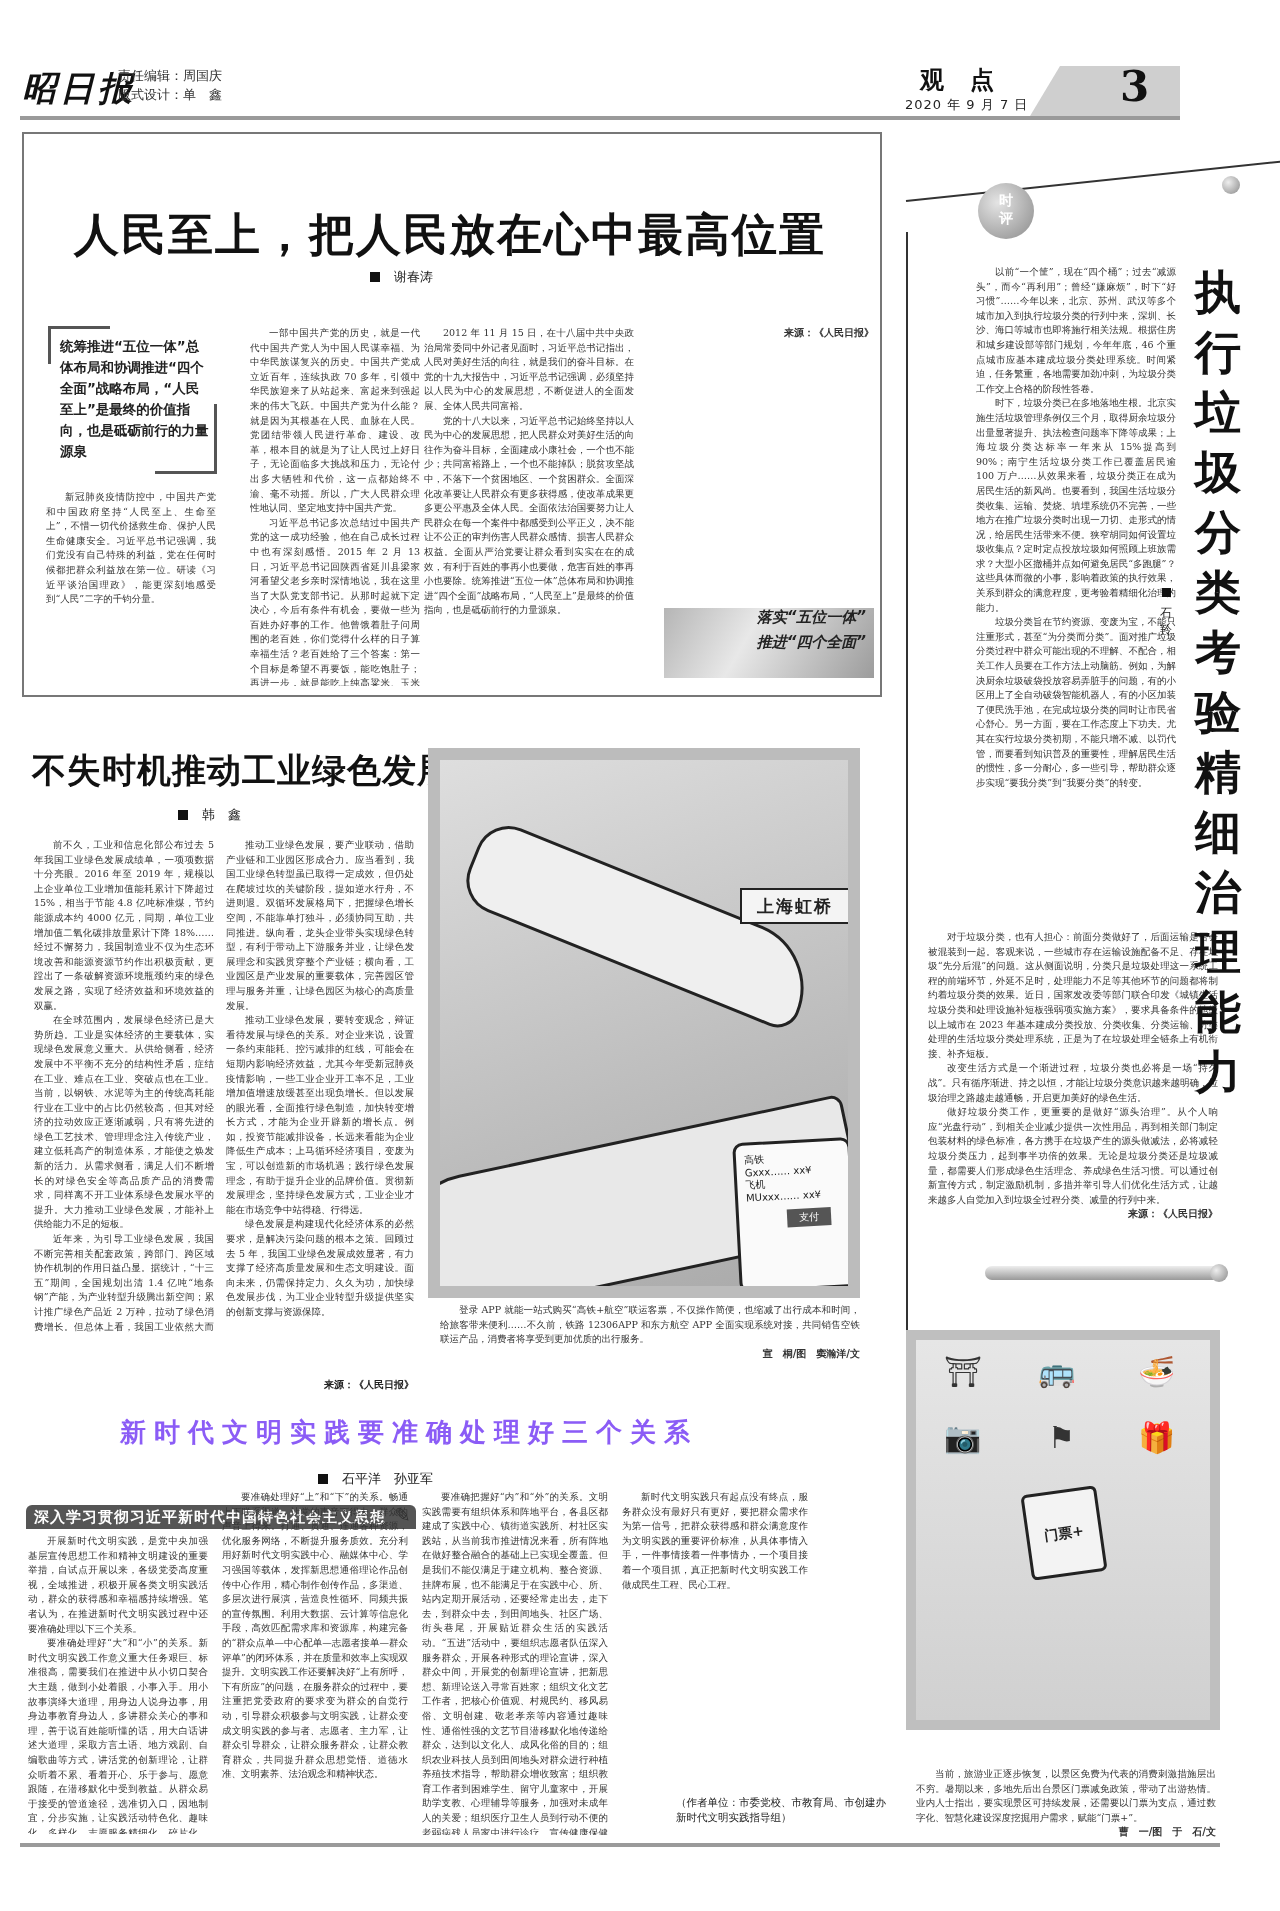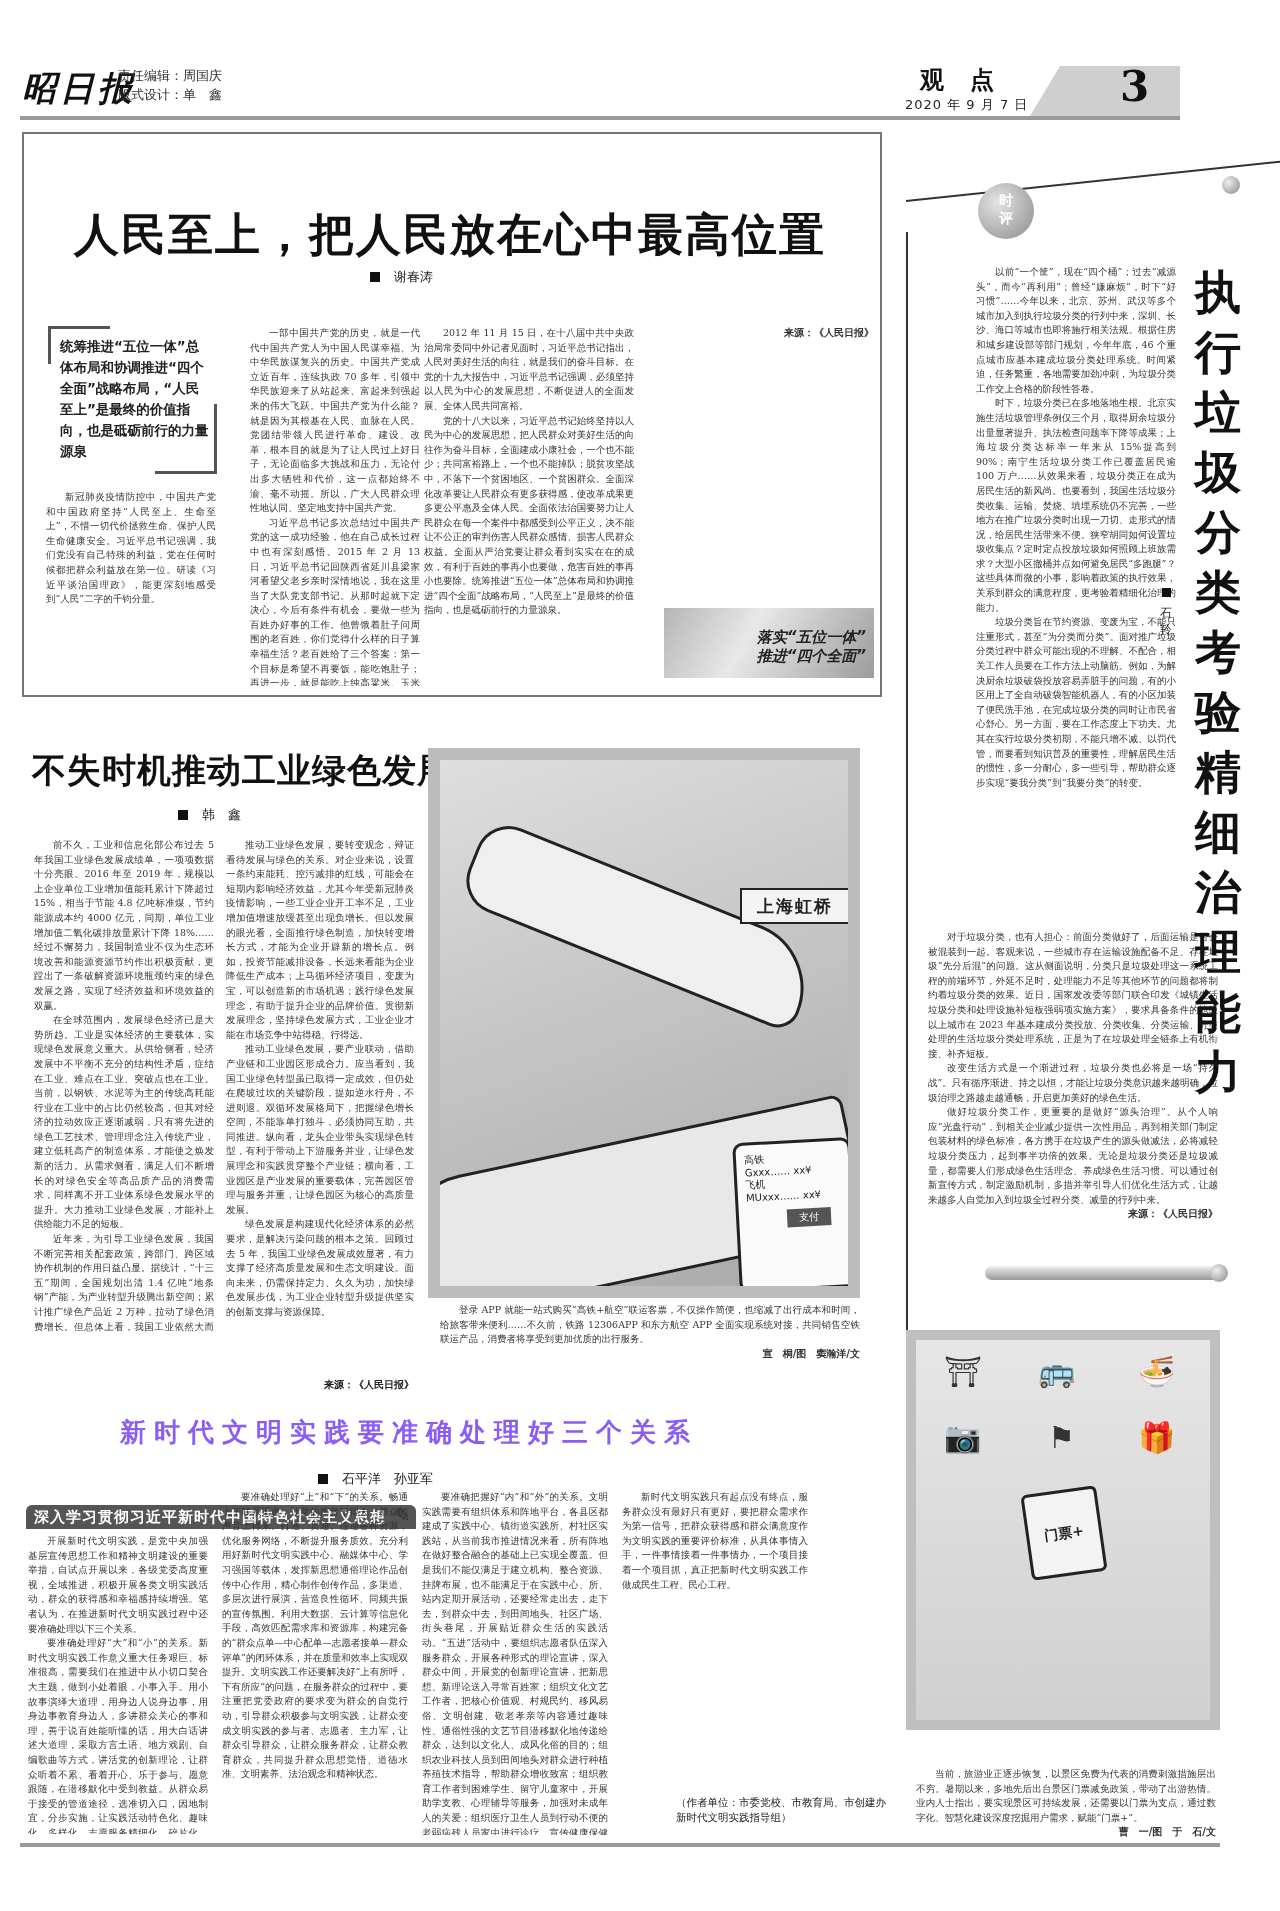--- a/index.html
+++ b/index.html
@@ -97,22 +97,22 @@
   <p>习近平总书记多次总结过中国共产党的这一成功经验，他在自己成长过程中也有深刻感悟。2015 年 2 月 13 日，习近平总书记回陕西省延川县梁家河看望父老乡亲时深情地说，我在这里当了大队党支部书记。从那时起就下定决心，今后有条件有机会，要做一些为百姓办好事的工作。他曾饿着肚子问周围的老百姓，你们觉得什么样的日子算幸福生活？老百姓给了三个答案：第一个目标是希望不再要饭，能吃饱肚子；再进一步，就是能吃上纯高粱米、玉米面；第三个目标是，想吃细粮就吃细粮，还能经常吃肉。习近平总书记说，我很期盼的一件事，就是让乡亲们饱餐一顿肉，并且经常吃上肉。之后，无论是在哪里任职，他都竭尽全力带领干部群众发展经济，改善民生。</p>
 </div>
 <div class="abs col" style="left:424px; top:326px; width:210px; height:360px; overflow:hidden;">
   <p>2012 年 11 月 15 日，在十八届中共中央政治局常委同中外记者见面时，习近平总书记指出，人民对美好生活的向往，就是我们的奋斗目标。在党的十九大报告中，习近平总书记强调，必须坚持以人民为中心的发展思想，不断促进人的全面发展、全体人民共同富裕。</p>
   <p>党的十八大以来，习近平总书记始终坚持以人民为中心的发展思想，把人民群众对美好生活的向往作为奋斗目标，全面建成小康社会，一个也不能少；共同富裕路上，一个也不能掉队；脱贫攻坚战中，不落下一个贫困地区、一个贫困群众。全面深化改革要让人民群众有更多获得感，使改革成果更多更公平惠及全体人民。全面依法治国要努力让人民群众在每一个案件中都感受到公平正义，决不能让不公正的审判伤害人民群众感情、损害人民群众权益。全面从严治党要让群众看到实实在在的成效，有利于百姓的事再小也要做，危害百姓的事再小也要除。统筹推进“五位一体”总体布局和协调推进“四个全面”战略布局，“人民至上”是最终的价值指向，也是砥砺前行的力量源泉。</p>
 </div>
 <div class="abs col" style="left:664px; top:326px; width:210px; height:270px; overflow:hidden;">
   <div class="src">来源：《人民日报》</div>
 </div>
 <div class="abs banner">
-  <div class="banner-line" style="margin-top:20px;">落实“五位一体”</div>
-  <div class="banner-line" style="margin-top:0;">推进“四个全面”</div>
+  <div class="banner-line" style="margin-top:0;">落实“五位一体”</div>
+  <div class="banner-line" style="margin-top:6px;">推进“四个全面”</div>
 </div>
 
 <div class="abs right-diag"></div>
 <div class="abs right-frame"></div>
 <div class="abs ball" style="left:1222px; top:176px;"></div>
 <div class="abs shiping-badge">
   <div>时</div>
   <div>评</div>
 </div>
 <div class="abs col" style="left:928px; top:265px; width:200px; height:1000px; overflow:hidden;margin-left:48px;">
@@ -137,22 +137,22 @@
 <h2 class="abs headline2">不失时机推动工业绿色发展</h2>
 <div class="abs byline" style="left:178px; top:806px;">
   <span class="sq"></span><span>韩　鑫</span>
 </div>
 <div class="abs col" style="left:34px; top:838px; width:180px; height:495px; overflow:hidden;">
   <p>前不久，工业和信息化部公布过去 5 年我国工业绿色发展成绩单，一项项数据十分亮眼。2016 年至 2019 年，规模以上企业单位工业增加值能耗累计下降超过 15%，相当于节能 4.8 亿吨标准煤，节约能源成本约 4000 亿元，同期，单位工业增加值二氧化碳排放量累计下降 18%……经过不懈努力，我国制造业不仅为生态环境改善和能源资源节约作出积极贡献，更蹚出了一条破解资源环境瓶颈约束的绿色发展之路，实现了经济效益和环境效益的双赢。</p>
   <p>在全球范围内，发展绿色经济已是大势所趋。工业是实体经济的主要载体，实现绿色发展意义重大。从供给侧看，经济发展中不平衡不充分的结构性矛盾，症结在工业、难点在工业、突破点也在工业。当前，以钢铁、水泥等为主的传统高耗能行业在工业中的占比仍然较高，但其对经济的拉动效应正逐渐减弱，只有将先进的绿色工艺技术、管理理念注入传统产业，建立低耗高产的制造体系，才能使之焕发新的活力。从需求侧看，满足人们不断增长的对绿色安全等高品质产品的消费需求，同样离不开工业体系绿色发展水平的提升。大力推动工业绿色发展，才能补上供给能力不足的短板。</p>
   <p>近年来，为引导工业绿色发展，我国不断完善相关配套政策，跨部门、跨区域协作机制的作用日益凸显。据统计，“十三五”期间，全国规划出清 1.4 亿吨“地条钢”产能，为产业转型升级腾出新空间；累计推广绿色产品近 2 万种，拉动了绿色消费增长。但总体上看，我国工业依然大而不强，制约因素仍然突出，产业创新能力有待进一步提高。如今，资源能源利用效率、绿色制造水平已成为衡量国家制造业竞争力重要因素，在这种背景下，加快制造业绿色转型刻不容缓，必须着力挖掘绿色增长潜能，培育制造业竞争优势。</p>
 </div>
 <div class="abs col" style="left:226px; top:838px; width:188px; height:495px; overflow:hidden;">
+  <p>推动工业绿色发展，要产业联动，借助产业链和工业园区形成合力。应当看到，我国工业绿色转型虽已取得一定成效，但仍处在爬坡过坎的关键阶段，提如逆水行舟，不进则退。双循环发展格局下，把握绿色增长空间，不能靠单打独斗，必须协同互助，共同推进。纵向看，龙头企业带头实现绿色转型，有利于带动上下游服务并业，让绿色发展理念和实践贯穿整个产业链；横向看，工业园区是产业发展的重要载体，完善园区管理与服务并重，让绿色园区为核心的高质量发展。</p>
   <p>推动工业绿色发展，要转变观念，辩证看待发展与绿色的关系。对企业来说，设置一条约束能耗、控污减排的红线，可能会在短期内影响经济效益，尤其今年受新冠肺炎疫情影响，一些工业企业开工率不足，工业增加值增速放缓甚至出现负增长。但以发展的眼光看，全面推行绿色制造，加快转变增长方式，才能为企业开辟新的增长点。例如，投资节能减排设备，长远来看能为企业降低生产成本；上马循环经济项目，变废为宝，可以创造新的市场机遇；践行绿色发展理念，有助于提升企业的品牌价值。贯彻新发展理念，坚持绿色发展方式，工业企业才能在市场竞争中站得稳、行得远。</p>
-  <p>推动工业绿色发展，要产业联动，借助产业链和工业园区形成合力。应当看到，我国工业绿色转型虽已取得一定成效，但仍处在爬坡过坎的关键阶段，提如逆水行舟，不进则退。双循环发展格局下，把握绿色增长空间，不能靠单打独斗，必须协同互助，共同推进。纵向看，龙头企业带头实现绿色转型，有利于带动上下游服务并业，让绿色发展理念和实践贯穿整个产业链；横向看，工业园区是产业发展的重要载体，完善园区管理与服务并重，让绿色园区为核心的高质量发展。</p>
   <p>绿色发展是构建现代化经济体系的必然要求，是解决污染问题的根本之策。回顾过去 5 年，我国工业绿色发展成效显著，有力支撑了经济高质量发展和生态文明建设。面向未来，仍需保持定力、久久为功，加快绿色发展步伐，为工业企业转型升级提供坚实的创新支撑与资源保障。</p>
 </div>
 <div class="abs src" style="left:226px; top:1378px; width:188px;">来源：《人民日报》</div>
 
 <div class="abs cartoon">
   <div class="cartoon-inner"></div>
   <div class="cartoon-plane"></div>
   <div class="cartoon-sign">上海虹桥</div>
   <div class="cartoon-train"></div>
   <div class="cartoon-phone">

